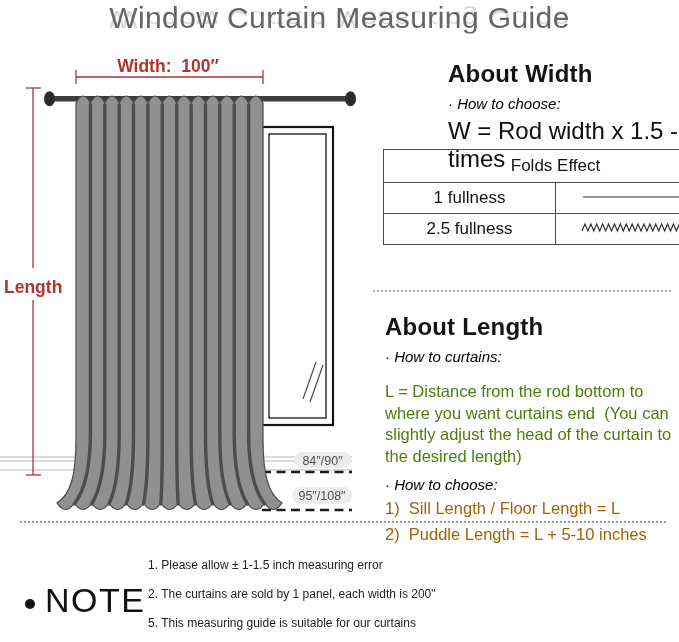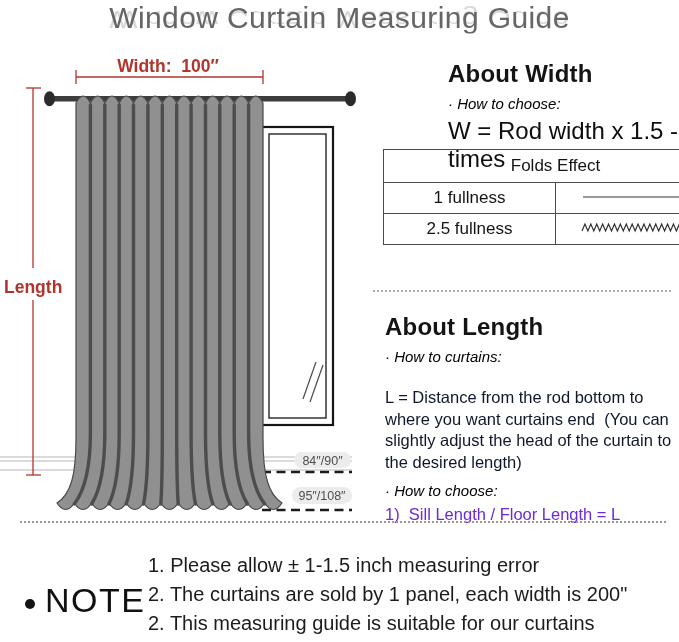--- a/index.html
+++ b/index.html
@@ -25,43 +25,43 @@
   .diagram-svg{position:absolute;left:0;top:55px;}
   .diagram-svg text{font-family:inherit;}
   
   .about-block h2{
     margin:0;font-size:24px;font-weight:600;color:#141414;letter-spacing:.2px;
   }
   .about-width{position:absolute;left:400px;top:60px;width:290px;margin-left:48px;}
   .about-length{position:absolute;left:385px;top:313px;width:293px;}
   .sub-label{font-size:15px;color:#000000;margin-top:7px;font-style:italic;}
   .formula{font-size:24px;color:#0f0f0f;margin-top:5px;white-space:pre-wrap;}
-  .measure-text{font-size:16.5px;line-height:21.5px;color:#0f172a;margin-top:22px;white-space:pre-wrap;}
-  .choice-line{font-size:16.5px;line-height:22px;color:#6d28d9;margin-top:4px;white-space:pre-wrap;}
+  .measure-text{font-size:16.5px;line-height:21.5px;color:#4d7c0f;margin-top:16px;white-space:pre-wrap;}
+  .choice-line{font-size:16.5px;line-height:22px;color:#a16207;margin-top:4px;white-space:pre-wrap;}
   
   .folds-table{
     position:absolute;left:383px;top:149px;width:345px;
     border-collapse:collapse;table-layout:fixed;
   }
   .folds-table td{
     border:1px solid #4a4a4a;text-align:center;vertical-align:middle;
     font-size:17px;color:#141414;padding:0;
   }
   .folds-table .hdr-cell{height:32px;}
   .folds-table .lbl-cell{width:130px;height:30px;}
   .folds-table .fx-cell{height:30px;}
   
   .divider-dotted{position:absolute;border-top:2px dotted #ababab;}
   .divider-length{left:373px;top:290px;width:298px;}
   .divider-floor{left:20px;top:521px;width:646px;border-top-color:#9a9a9a;}
   
   .note-dot{position:absolute;left:25px;top:599px;width:10px;height:10px;border-radius:50%;background:#141414;}
   .note-heading{position:absolute;left:45px;top:581px;font-size:34px;font-weight:500;letter-spacing:1.5px;color:#111;}
   .note-items{position:absolute;left:148px;top:551px;}
-  .note-item{font-size:20px;line-height:29px;color:#1c1c1c;white-space:pre-wrap;}
+  .note-item{font-size:12px;line-height:29px;color:#1c1c1c;white-space:pre-wrap;}
 </style>
 </head>
 <body>
 
 <div class="canvas">
 
   <div class="page-title">Window Curtain Measuring Guide</div>
   <div class="title-reflection">Window Curtain Measuring Guide</div>
   <div class="title-fade"></div>
 
@@ -174,25 +174,26 @@
   </table>
 
   <div class="divider-dotted divider-length"></div>
 
   <section class="about-block about-length">
     <h2>About Length</h2>
     <div class="sub-label">· How to curtains:</div>
     <div class="measure-text">L = Distance from the rod bottom to where you want curtains end  (You can slightly adjust the head of the curtain to the desired length)</div>
     <div class="sub-label" style="margin-top:9px;">· How to choose:</div>
     <div class="choice-line">1)  Sill Length / Floor Length = L</div>
+    <div class="choice-line">2)  Puddle Length = L + 5-10 inches</div>
   </section>
 
   <div class="divider-dotted divider-floor"></div>
 
   <div class="note-dot"></div>
   <div class="note-heading">NOTE</div>
   <div class="note-items">
     <div class="note-item">1. Please allow ± 1-1.5 inch measuring error</div>
     <div class="note-item">2. The curtains are sold by 1 panel, each width is 200"</div>
-    <div class="note-item">2. This measuring guide is suitable for our curtains</div>
+    <div class="note-item">5. This measuring guide is suitable for our curtains</div>
   </div>
 
 </div>
 
 </body></html>

